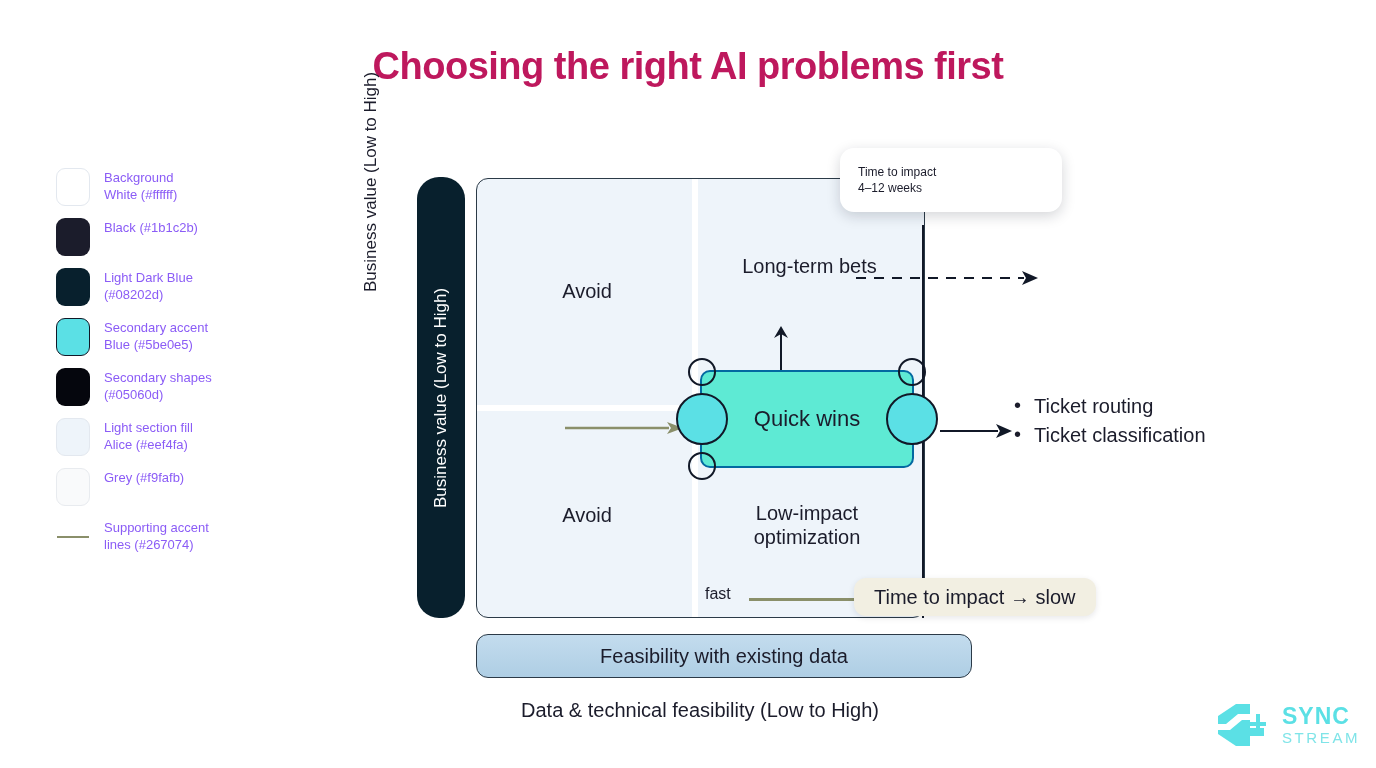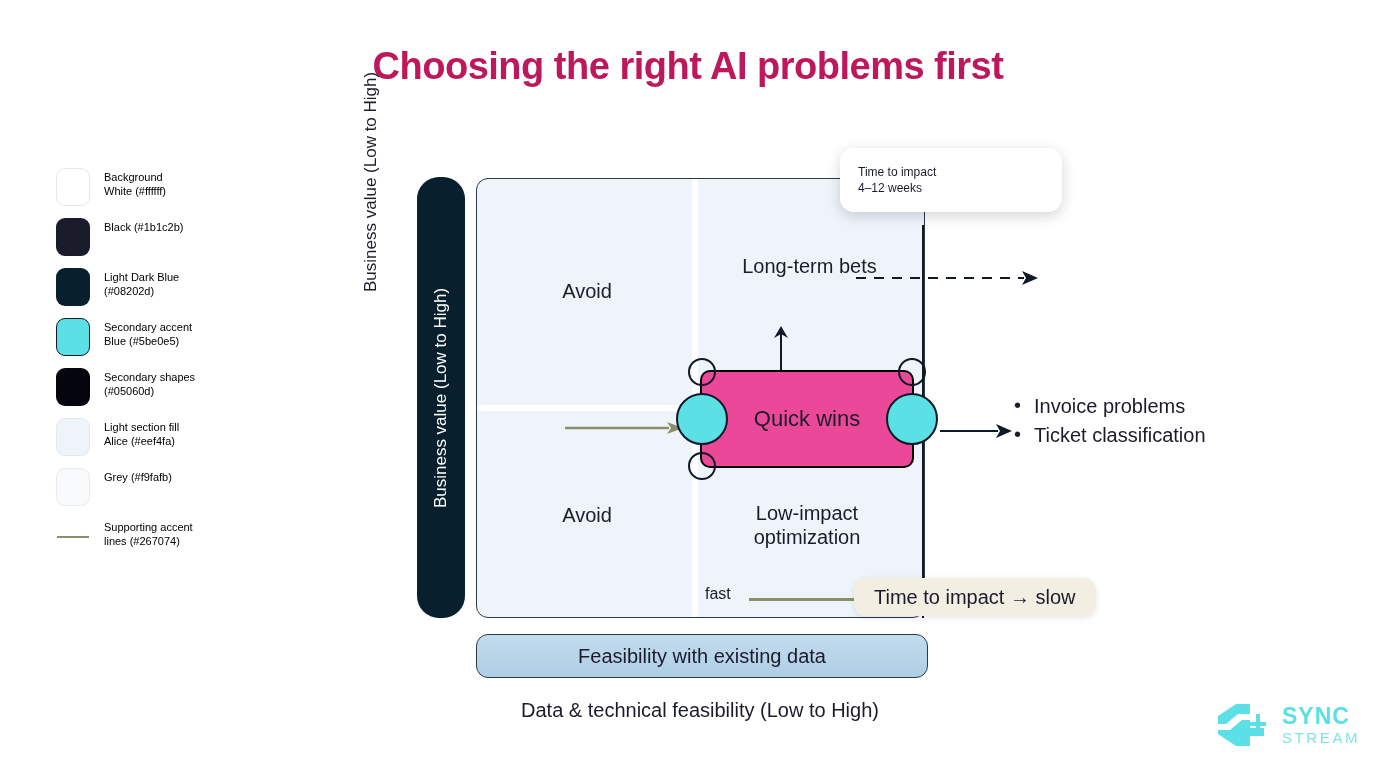--- a/index.html
+++ b/index.html
@@ -59,23 +59,23 @@
   .swatch.line-swatch::after {
     content: "";
     position: absolute;
     left: 1px;
     right: 1px;
     top: 18px;
     height: 2px;
     background: #8a8f6a;
   }
   .legend-label {
-    font-size: 11px;
+    font-size: 13px;
     line-height: 1.28;
-    color: #000000;
+    color: #8b5cf6;
     padding-top: 2px;
     max-width: 230px;
   }
 
   
   #matrix-zone {
     position: absolute;
     left: 0;
     top: 0;
     width: 1376px;
@@ -189,22 +189,22 @@
     top: 418px;
   }
 
   
   #quick-wins {
     position: absolute;
     left: 700px;
     top: 370px;
     width: 214px;
     height: 98px;
-    background: #ec4899;
-    border: 2px solid #000000;
+    background: #5eead4;
+    border: 2px solid #0369a1;
     border-radius: 10px;
     box-sizing: border-box;
   }
   #quick-wins-label {
     position: absolute;
     left: 0;
     top: 50%;
     width: 100%;
     transform: translateY(-50%);
     text-align: center;
@@ -325,21 +325,21 @@
     box-shadow: 0 2px 6px rgba(16,24,40,0.10);
     white-space: nowrap;
     margin-left: 28px;
   }
 
   
   #feasibility-bar {
     position: absolute;
     left: 476px;
     top: 634px;
-    width: 452px;
+    width: 496px;
     height: 44px;
     background: linear-gradient(180deg, #c3dcee 0%, #aecee4 100%);
     border: 1.8px solid #2b3a47;
     border-radius: 12px;
     box-sizing: border-box;
     display: flex;
     align-items: center;
     justify-content: center;
     font-size: 20px;
     color: #1b1c2b;
@@ -488,21 +488,21 @@
     <path d="M182 10 L166 3 L170 10 L166 17 Z" fill="#111827"></path>
   </svg>
 
 
   <svg id="list-arrow-svg" width="76" height="20">
     <line x1="0" y1="10" x2="58" y2="10" stroke="#111827" stroke-width="2"></line>
     <path d="M72 10 L56 3 L60 10 L56 17 Z" fill="#111827"></path>
   </svg>
 
   <ul id="use-case-list">
-    <li>Invoice problems</li>
+    <li>Ticket routing</li>
     <li>Ticket classification</li>
   </ul>
 
   <div id="time-impact-pill">
     <span>Time to impact → slow</span>
   </div>
 
   <div id="feasibility-bar">
     <span>Feasibility with existing data</span>
   </div>

